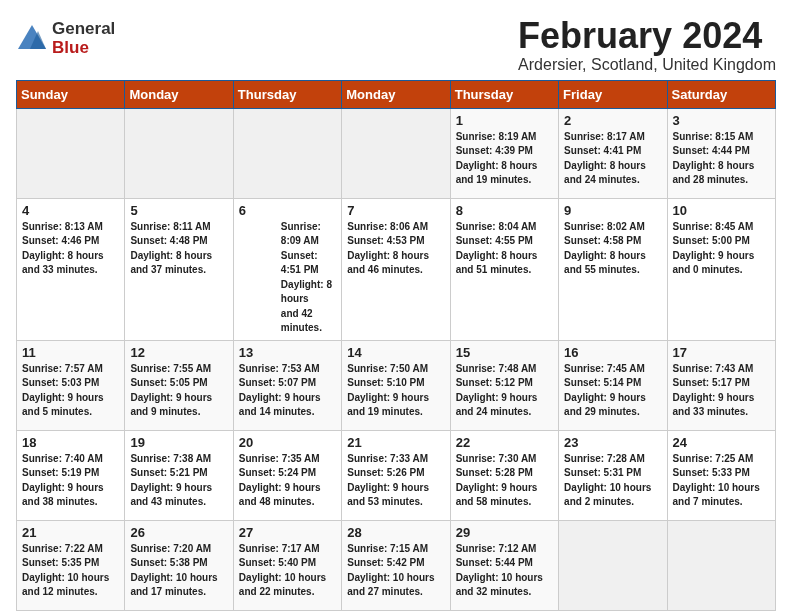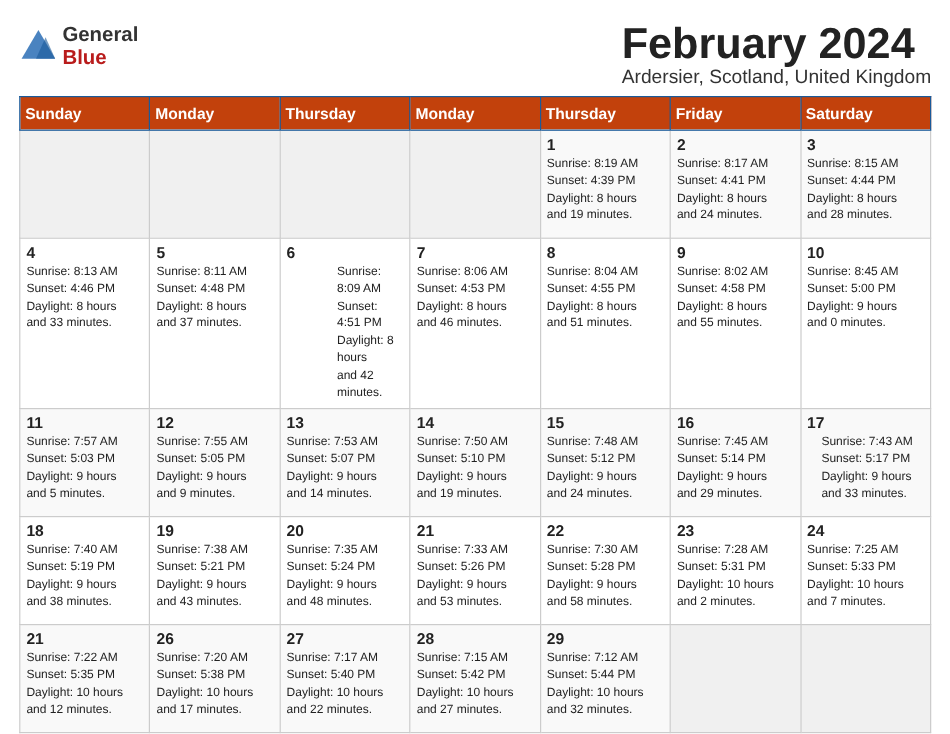--- a/index.html
+++ b/index.html
@@ -77,20 +77,21 @@
     .day-num {
       font-weight: bold;
       font-size: 13px;
       display: block;
       margin-bottom: 2px;
     }
     .day-info {
       font-size: 10px;
       line-height: 1.45;
       color: #222;
+      font-weight: bold;
     }
     .empty-cell {
       background: #f0f0f0 !important;
     }
   </style>
 </head>
 <body>
 
 <div class="header-section">
   <div class="logo">
@@ -238,21 +239,21 @@
         </td>
         <td>
           <span class="day-num">16</span>
           <div class="day-info" style="white-space: pre-line;">Sunrise: 7:45 AM
 Sunset: 5:14 PM
 Daylight: 9 hours
 and 29 minutes.</div>
         </td>
         <td>
           <span class="day-num">17</span>
-          <div class="day-info" style="white-space: pre-line; margin-left: 12px;">Sunrise: 7:43 AM
+          <div class="day-info" style="white-space: pre-line;">Sunrise: 7:43 AM
 Sunset: 5:17 PM
 Daylight: 9 hours
 and 33 minutes.</div>
         </td>
       </tr>
       <tr>
         <td>
           <span class="day-num">18</span>
           <div class="day-info" style="white-space: pre-line;">Sunrise: 7:40 AM
 Sunset: 5:19 PM

